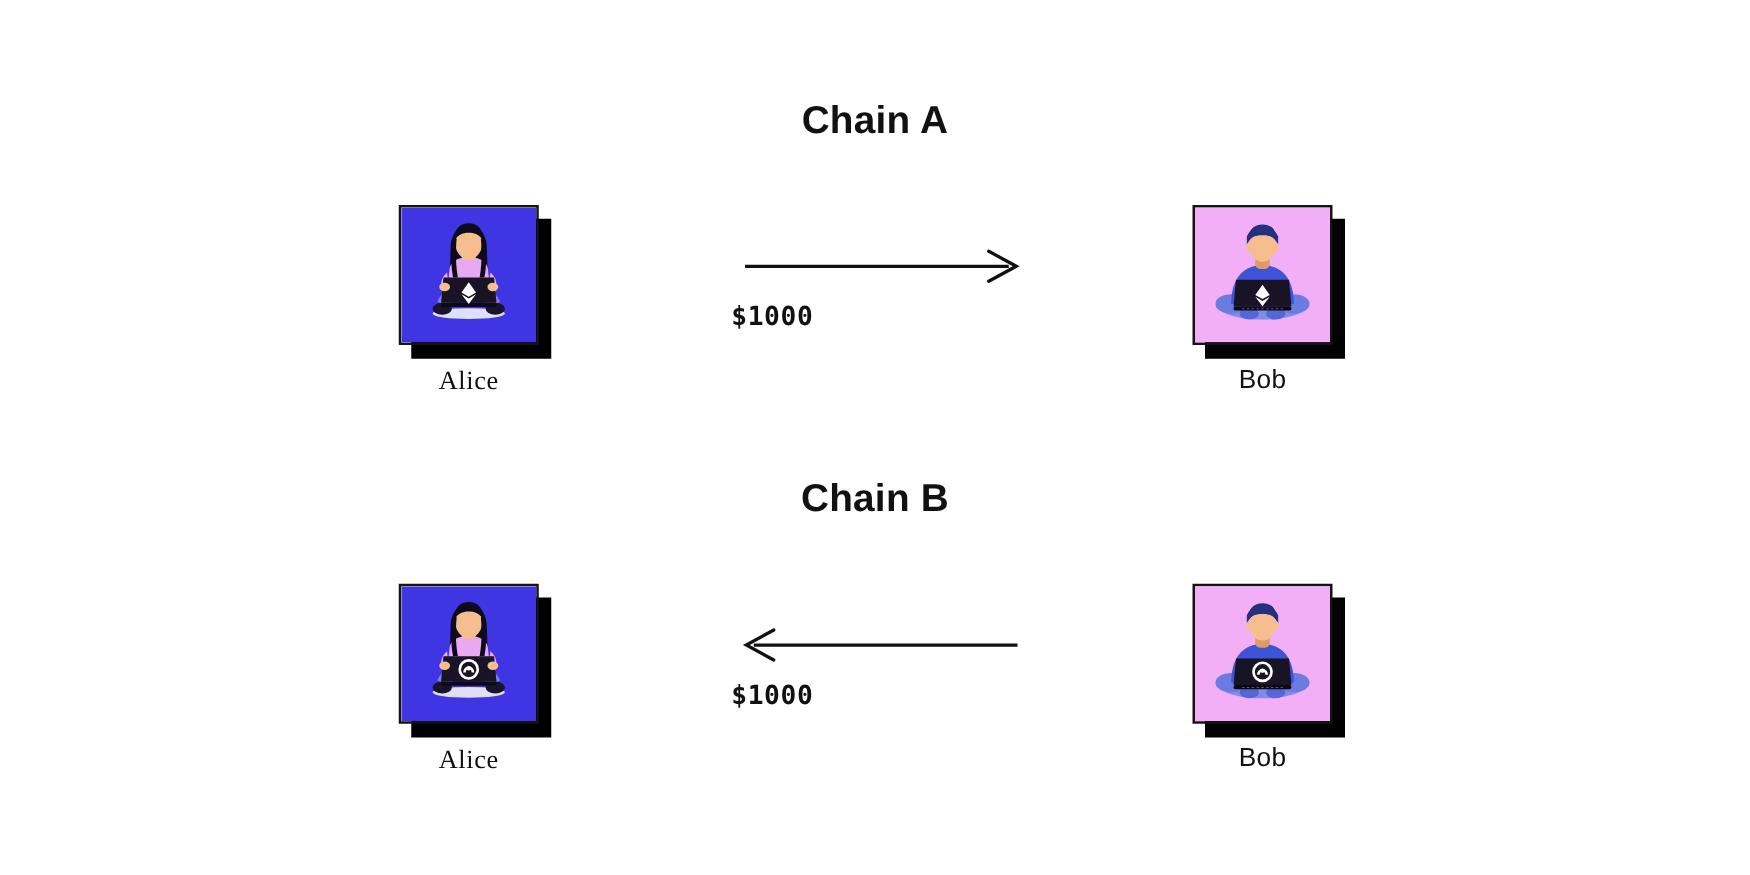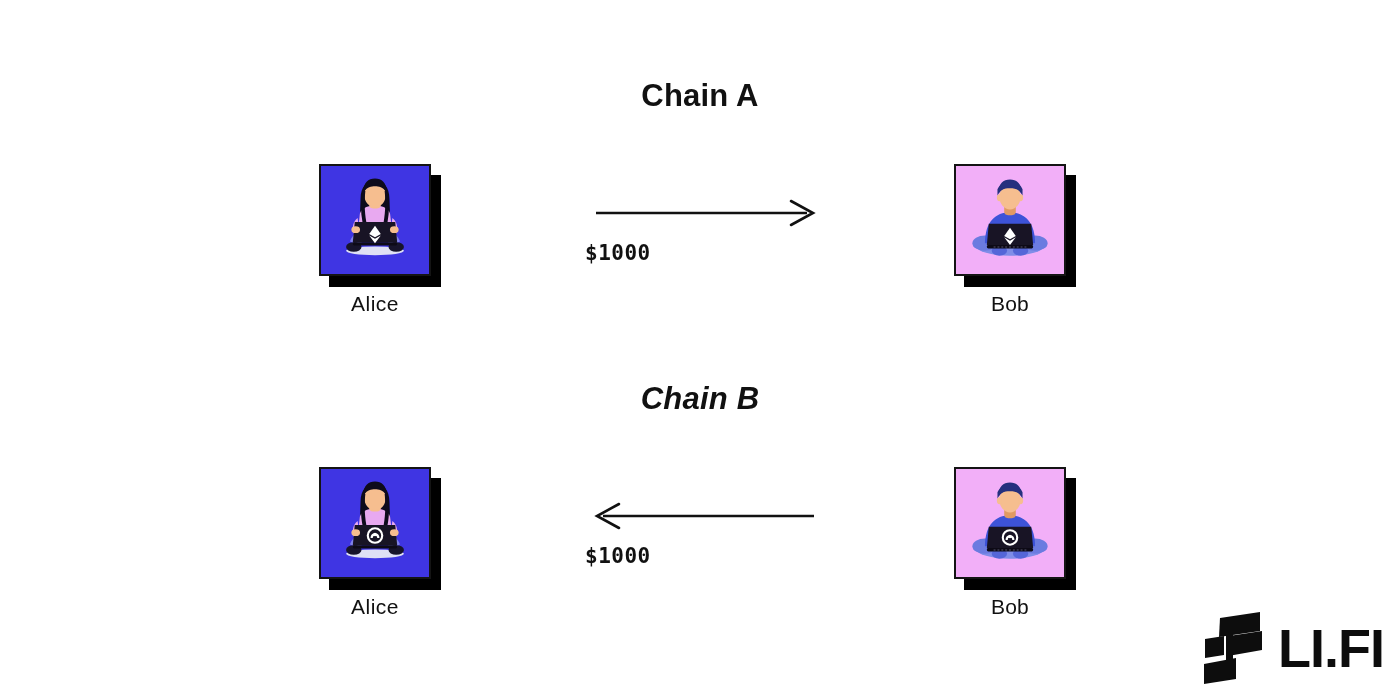--- a/index.html
+++ b/index.html
@@ -28,21 +28,21 @@
     width: 1400px;
     text-align: center;
     font-family: "Liberation Sans", sans-serif;
     font-weight: bold;
     font-size: 31px;
     color: #111111;
     letter-spacing: 0.2px;
     white-space: nowrap;
   }
   #chain-a-title { top: 78px; }
-  #chain-b-title { top: 381px; font-style: italic; }
+  #chain-b-title { top: 381px; }
 
   
   .actor {
     position: absolute;
     width: 180px;
     text-align: center;
   }
   .card-wrap {
     position: relative;
     width: 112px;
@@ -68,21 +68,21 @@
     overflow: hidden;
   }
   .card-face svg { display: block; width: 100%; height: 100%; }
 
   .actor-name {
     margin-top: 16px;
     color: #111111;
     white-space: nowrap;
   }
   .actor-name.mono {
-    font-family: Liberation Sans, sans-serif;
+    font-family: Liberation Serif, serif;
     font-size: 21px;
     font-weight: normal;
     letter-spacing: 0.5px;
   }
   .actor-name.sans {
     font-family: "Liberation Sans", sans-serif;
     font-size: 21px;
     font-weight: normal;
     letter-spacing: 0.2px;
   }
@@ -302,24 +302,14 @@
             <circle cx="56" cy="71" r="7.5" fill="none" stroke="#FFFFFF" stroke-width="2.2"></circle>
             <path d="M52.5 73.5 C52.5 68.5, 59.5 68.5, 59.5 73.5" fill="none" stroke="#FFFFFF" stroke-width="2.2"></path>
             <circle cx="56" cy="70" r="1.8" fill="#FFFFFF"></circle>
           </g>
         </svg>
       </div>
     </div>
     <div class="actor-name sans">Bob</div>
   </div>
 
-  <div id="lifi-logo">
-    <svg id="lifi-mark" width="62" height="76" viewBox="0 0 62 76" xmlns="http://www.w3.org/2000/svg">
-      <path d="M18 8 L58 2 L58 21 L17 27 Z" fill="#0d0d0d"></path>
-      <path d="M3 29 L22 26 L22 45 L3 48 Z" fill="#0d0d0d"></path>
-      <path d="M27 26 L60 21 L60 40 L26 46 Z" fill="#0d0d0d"></path>
-      <path d="M2 54 L34 48 L34 69 L2 74 Z" fill="#0d0d0d"></path>
-      <path d="M24 8 L31 7 L31 68 L24 69 Z" fill="#0d0d0d"></path>
-    </svg>
-    <div id="lifi-wordmark">LI.FI</div>
-  </div>
 
 </div>
 
 </body></html>

